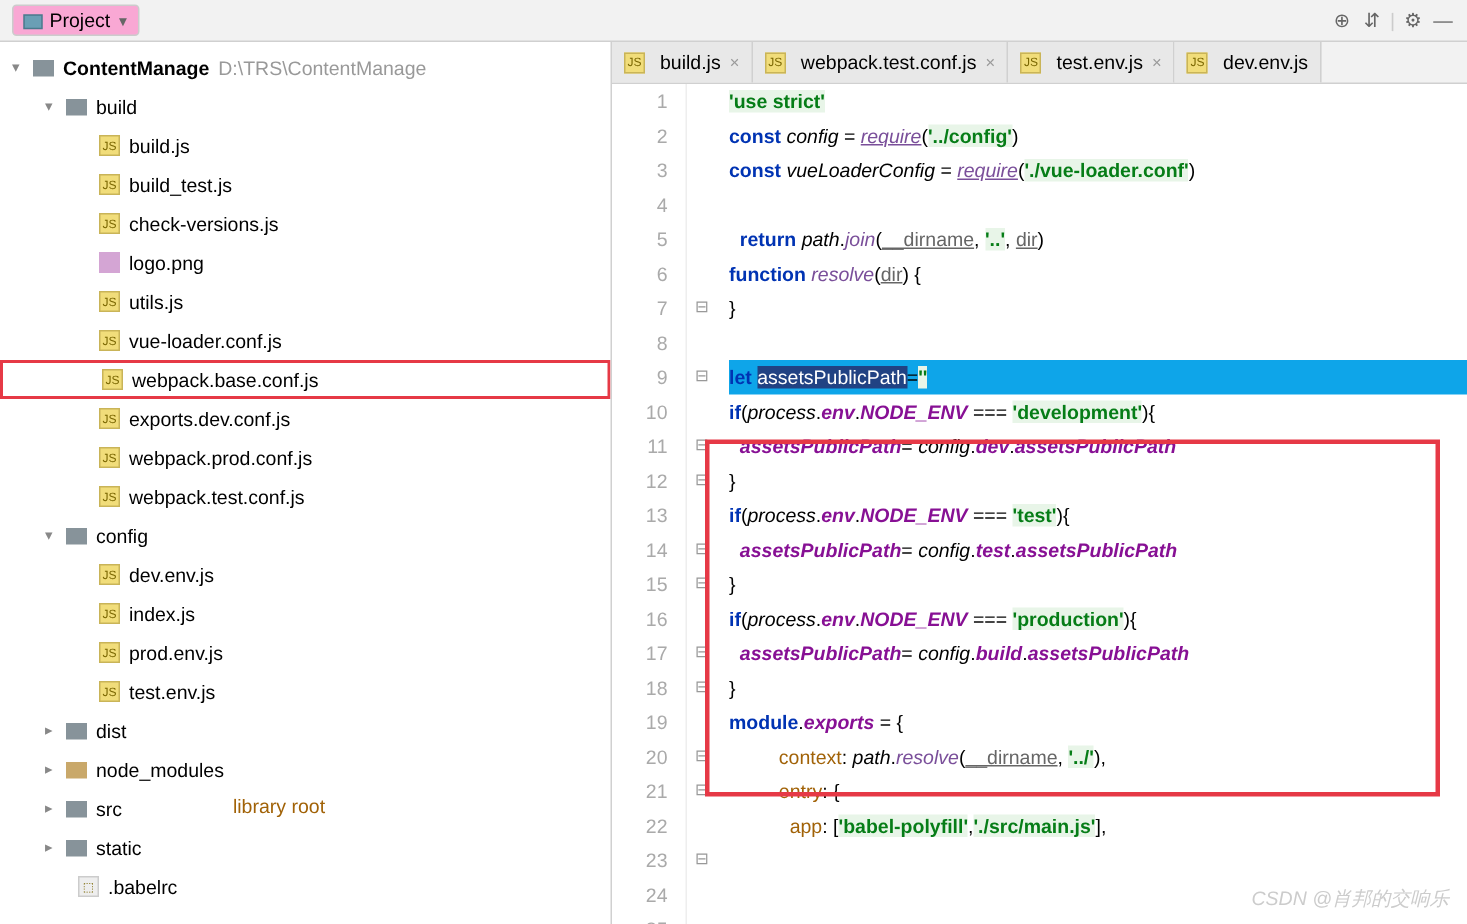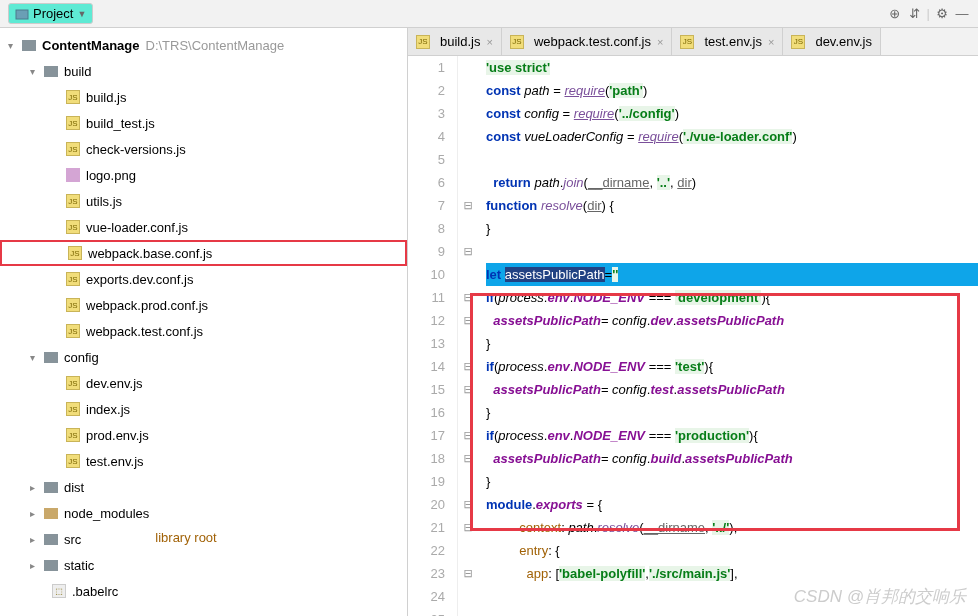--- a/index.html
+++ b/index.html
@@ -1,18 +1,18 @@
 <!DOCTYPE html>
 <html><head>
 <meta charset="utf-8">
 <style>
 * { margin: 0; padding: 0; box-sizing: border-box; font-family: 'Segoe UI', Arial, sans-serif; font-size: 13px; }
 body { display: flex; flex-direction: column; width: 978px; height: 616px; background: #fff; overflow: hidden; }
 .toolbar { height: 28px; background: #f2f2f2; border-bottom: 1px solid #d0d0d0; display: flex; align-items: center; padding: 0 8px; gap: 4px; }
-.tb-btn { padding: 2px 6px; background: #5eead4; border: 1px solid #ccc; border-radius: 3px; font-size: 12px; display: flex; align-items: center; gap: 4px; cursor: pointer; }
+.tb-btn { padding: 2px 6px; background: #f9a8d4; border: 1px solid #ccc; border-radius: 3px; font-size: 12px; display: flex; align-items: center; gap: 4px; cursor: pointer; }
 .tb-icon { width: 16px; height: 16px; display: inline-flex; align-items: center; justify-content: center; cursor: pointer; color: #666; }
 .main { display: flex; flex: 1; overflow: hidden; }
 .sidebar { width: 408px; background: #fff; border-right: 1px solid #d0d0d0; overflow-y: auto; padding-top: 4px; }
 .tree-row { display: flex; align-items: center; height: 26px; padding-left: 8px; cursor: pointer; white-space: nowrap; }
 .tree-row.sel { background: #fff; border: 2px solid #e63946; }
 .chevron { width: 14px; color: #888; font-size: 10px; }
 .fold-icon { width: 16px; height: 14px; margin-right: 4px; display: inline-flex; }
 .js-ico { width: 14px; height: 14px; background: #f1dd7a; border: 1px solid #c9b458; display: inline-flex; align-items: center; justify-content: center; font-size: 8px; color: #7a6600; margin-right: 6px; }
 .root-label { font-weight: bold; }
 .root-path { color: #999; margin-left: 6px; font-weight: normal; }
@@ -33,21 +33,21 @@
 .str-bg { background: #e8f5e8; }
 .fn { color: #7a4f9a; font-style: italic; }
 .fn-u { text-decoration: underline; }
 .ident { font-style: italic; }
 .prop { color: #871094; font-style: italic; font-weight: bold; }
 .prop2 { color: #a16207; margin-left: 26px; }
 .param { color: #666; text-decoration: underline; }
 .sel-text { background: #214283; color: #fff; }
 .hl-line { background: #0ea5e9; }
 .red-box { position: absolute; border: 3px solid #e63946; pointer-events: none; }
-.watermark { position: absolute; bottom: 8px; right: 12px; color: #ccc; font-size: 17px; font-style: italic; }
+.watermark { position: absolute; bottom: 8px; right: 12px; color: #ccc; font-size: 13px; font-style: italic; }
 svg { display: block; }
 </style>
 </head>
 <body>
 
 <div class="toolbar">
   <span class="tb-btn">
     <svg width="14" height="14">
         <rect x="1" y="3" width="12" height="9" fill="#6a9fb5" stroke="#4a7a8c"></rect>
       </svg>
@@ -257,21 +257,20 @@
           <div></div>
           <div>⊟</div>
           <div>⊟</div>
           <div></div>
           <div>⊟</div>
           <div></div>
           <div></div>
         </div>
       <div class="code" id="code">
           <div class="code-line "><span class="str str-bg">'use strict'</span></div>
-          <div class="code-line "><span class="kw">const</span> <span class="ident">path</span> = <span class="fn fn-u">require</span>(<span class="str str-bg">'path'</span>)</div>
           <div class="code-line "><span class="kw">const</span> <span class="ident">config</span> = <span class="fn fn-u">require</span>(<span class="str str-bg">'../config'</span>)</div>
           <div class="code-line "><span class="kw">const</span> <span class="ident">vueLoaderConfig</span> = <span class="fn fn-u">require</span>(<span class="str str-bg">'./vue-loader.conf'</span>)</div>
           <div class="code-line "></div>
           <div class="code-line ">  <span class="kw">return</span> <span class="ident">path</span>.<span class="fn">join</span>(<span class="param">__dirname</span>, <span class="str str-bg">'..'</span>, <span class="param">dir</span>)</div>
           <div class="code-line "><span class="kw">function</span> <span class="fn">resolve</span>(<span class="param">dir</span>) {</div>
           <div class="code-line ">}</div>
           <div class="code-line "></div>
           <div class="code-line hl-line"><span class="kw">let</span> <span class="sel-text">assetsPublicPath</span>=<span class="str str-bg">''</span></div>
           <div class="code-line "><span class="kw">if</span>(<span class="ident">process</span>.<span class="prop">env</span>.<span class="prop">NODE_ENV</span> === <span class="str str-bg">'development'</span>){</div>
           <div class="code-line ">  <span class="prop">assetsPublicPath</span>= <span class="ident">config</span>.<span class="prop">dev</span>.<span class="prop">assetsPublicPath</span></div>

